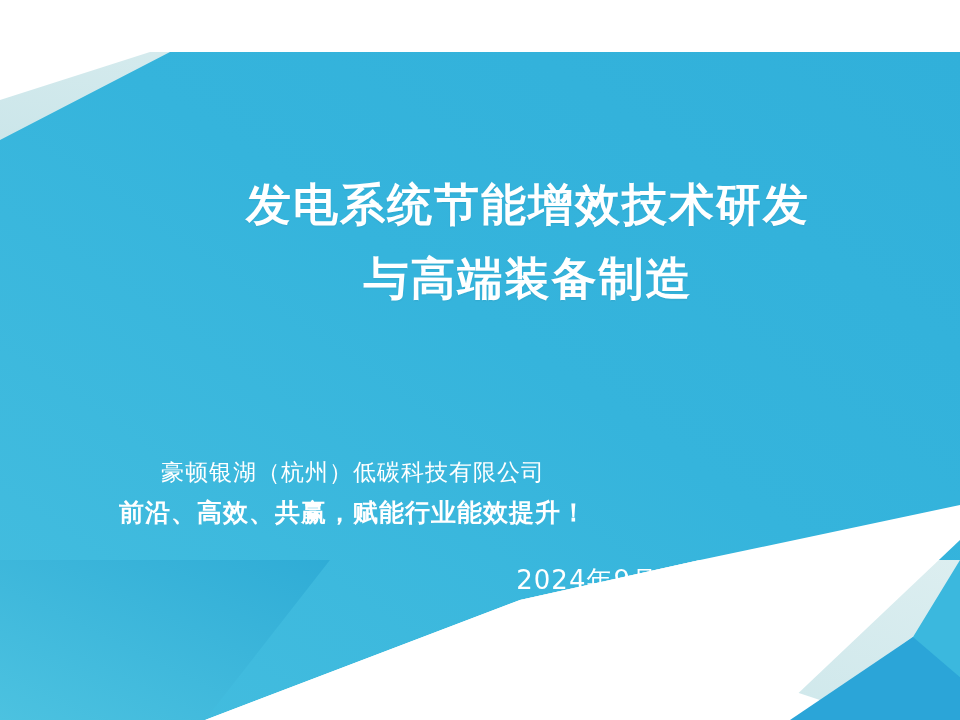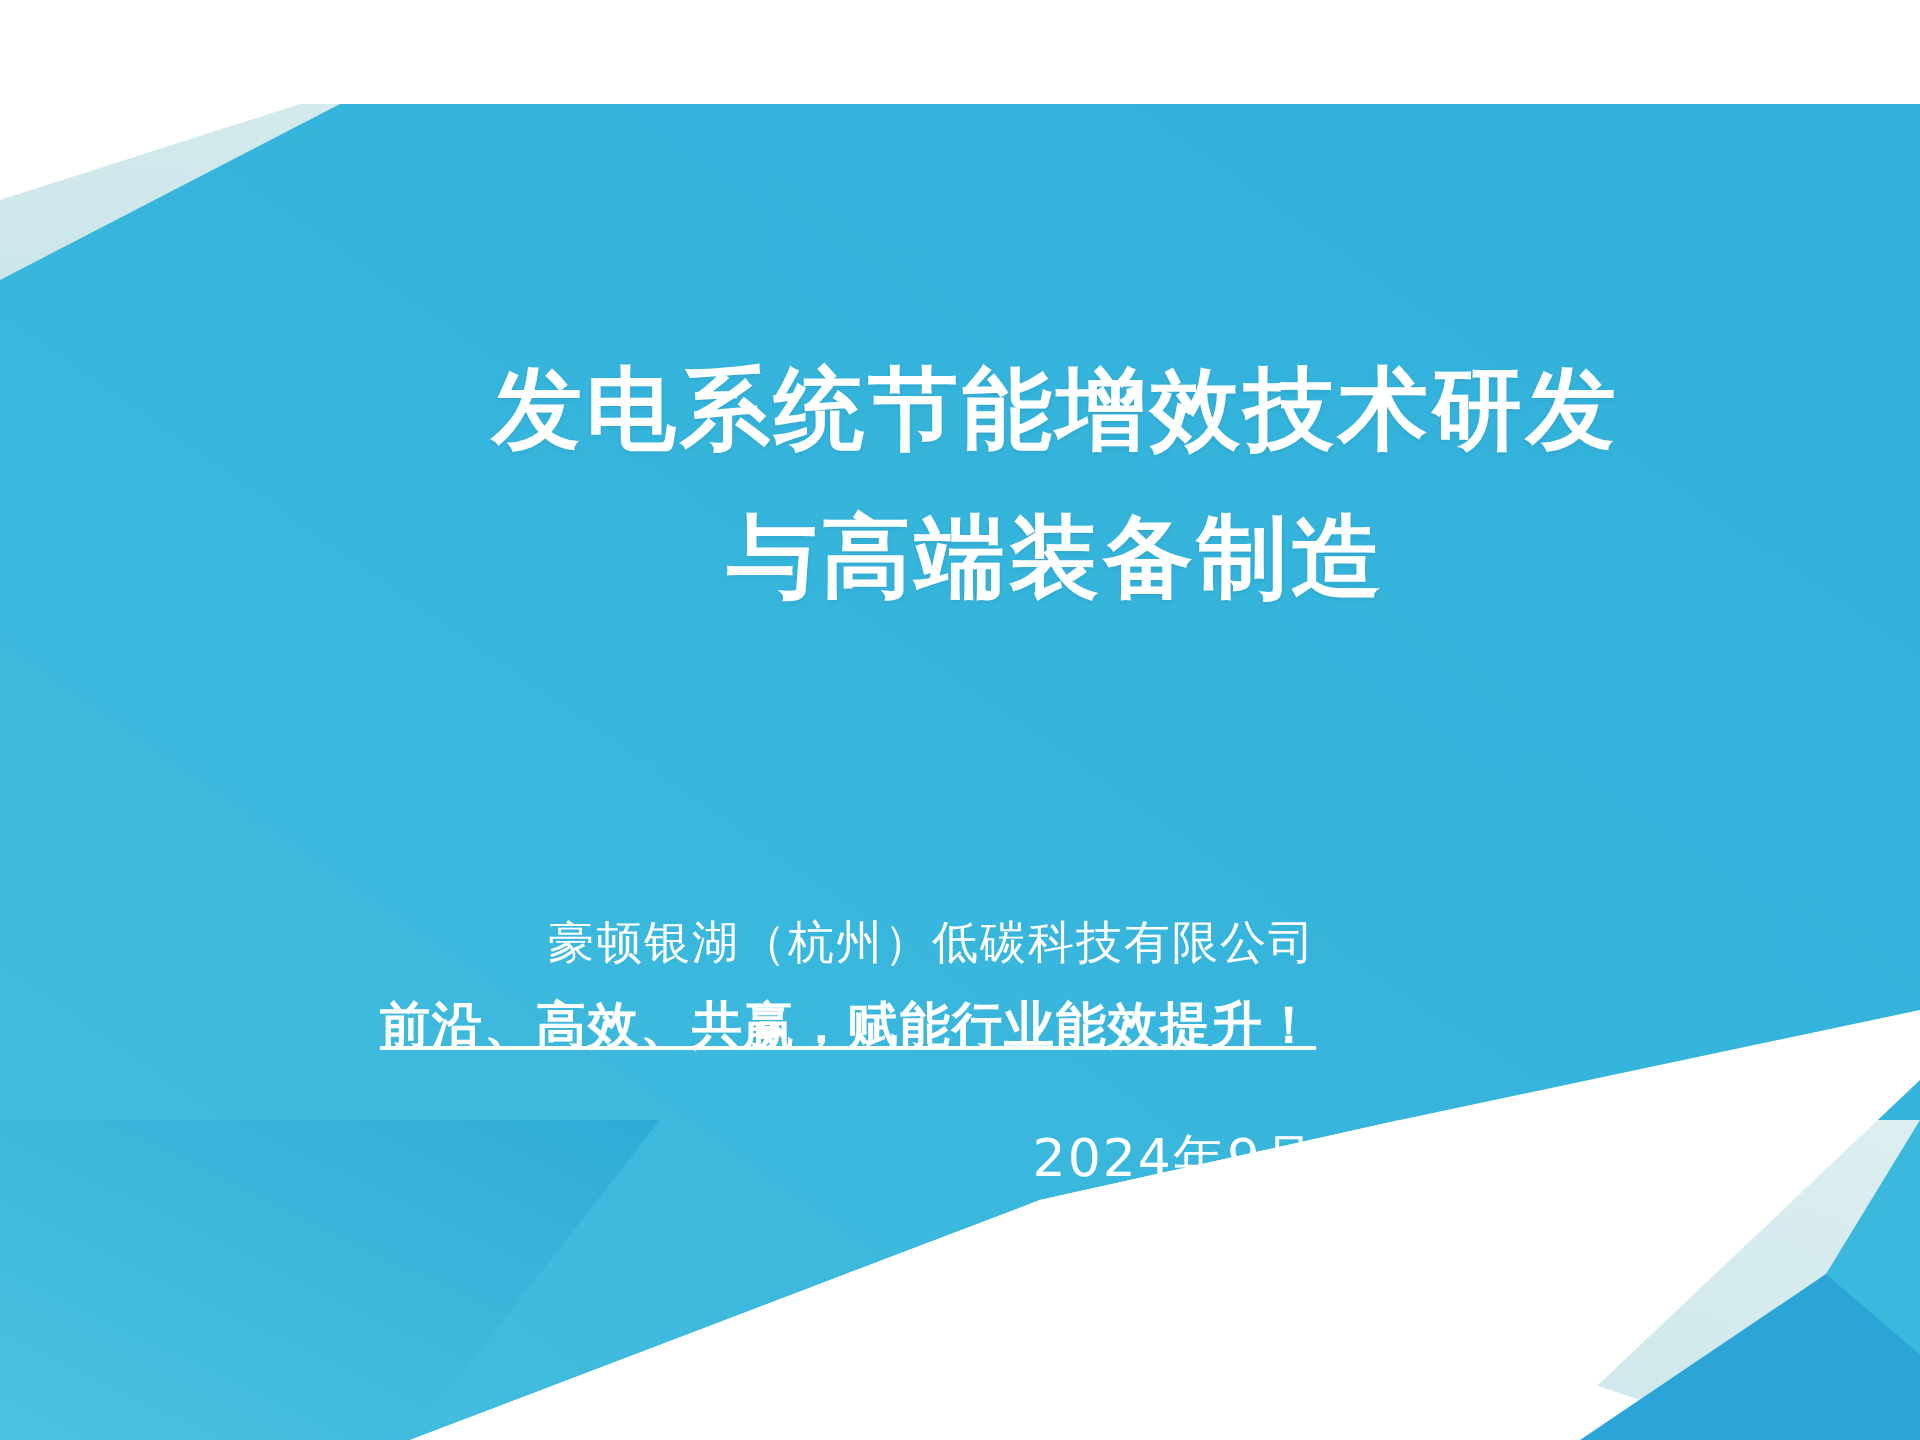--- a/index.html
+++ b/index.html
@@ -46,38 +46,37 @@
     letter-spacing: 2px;
     line-height: 74px;
     white-space: nowrap;
     text-shadow: 0 1px 2px rgba(0,0,0,0.06);
   }
   .footer-block {
     position: absolute;
     left: 0;
     top: 455px;
     width: 610px;
-    text-align: right;
+    text-align: center;
   }
   .company-line {
     color: #ffffff;
     font-size: 23px;
     font-weight: normal;
     letter-spacing: 1px;
     line-height: 34px;
     white-space: nowrap;
   }
   .slogan-line {
     color: #ffffff;
     font-size: 25px;
     font-weight: bold;
     letter-spacing: 1px;
     line-height: 48px;
     white-space: nowrap;
-    text-decoration: underline;
   }
   .date-line {
     position: absolute;
     left: 0;
     top: 562px;
     width: 610px;
     text-align: right;
     color: #ffffff;
     font-size: 26px;
     font-weight: normal;

